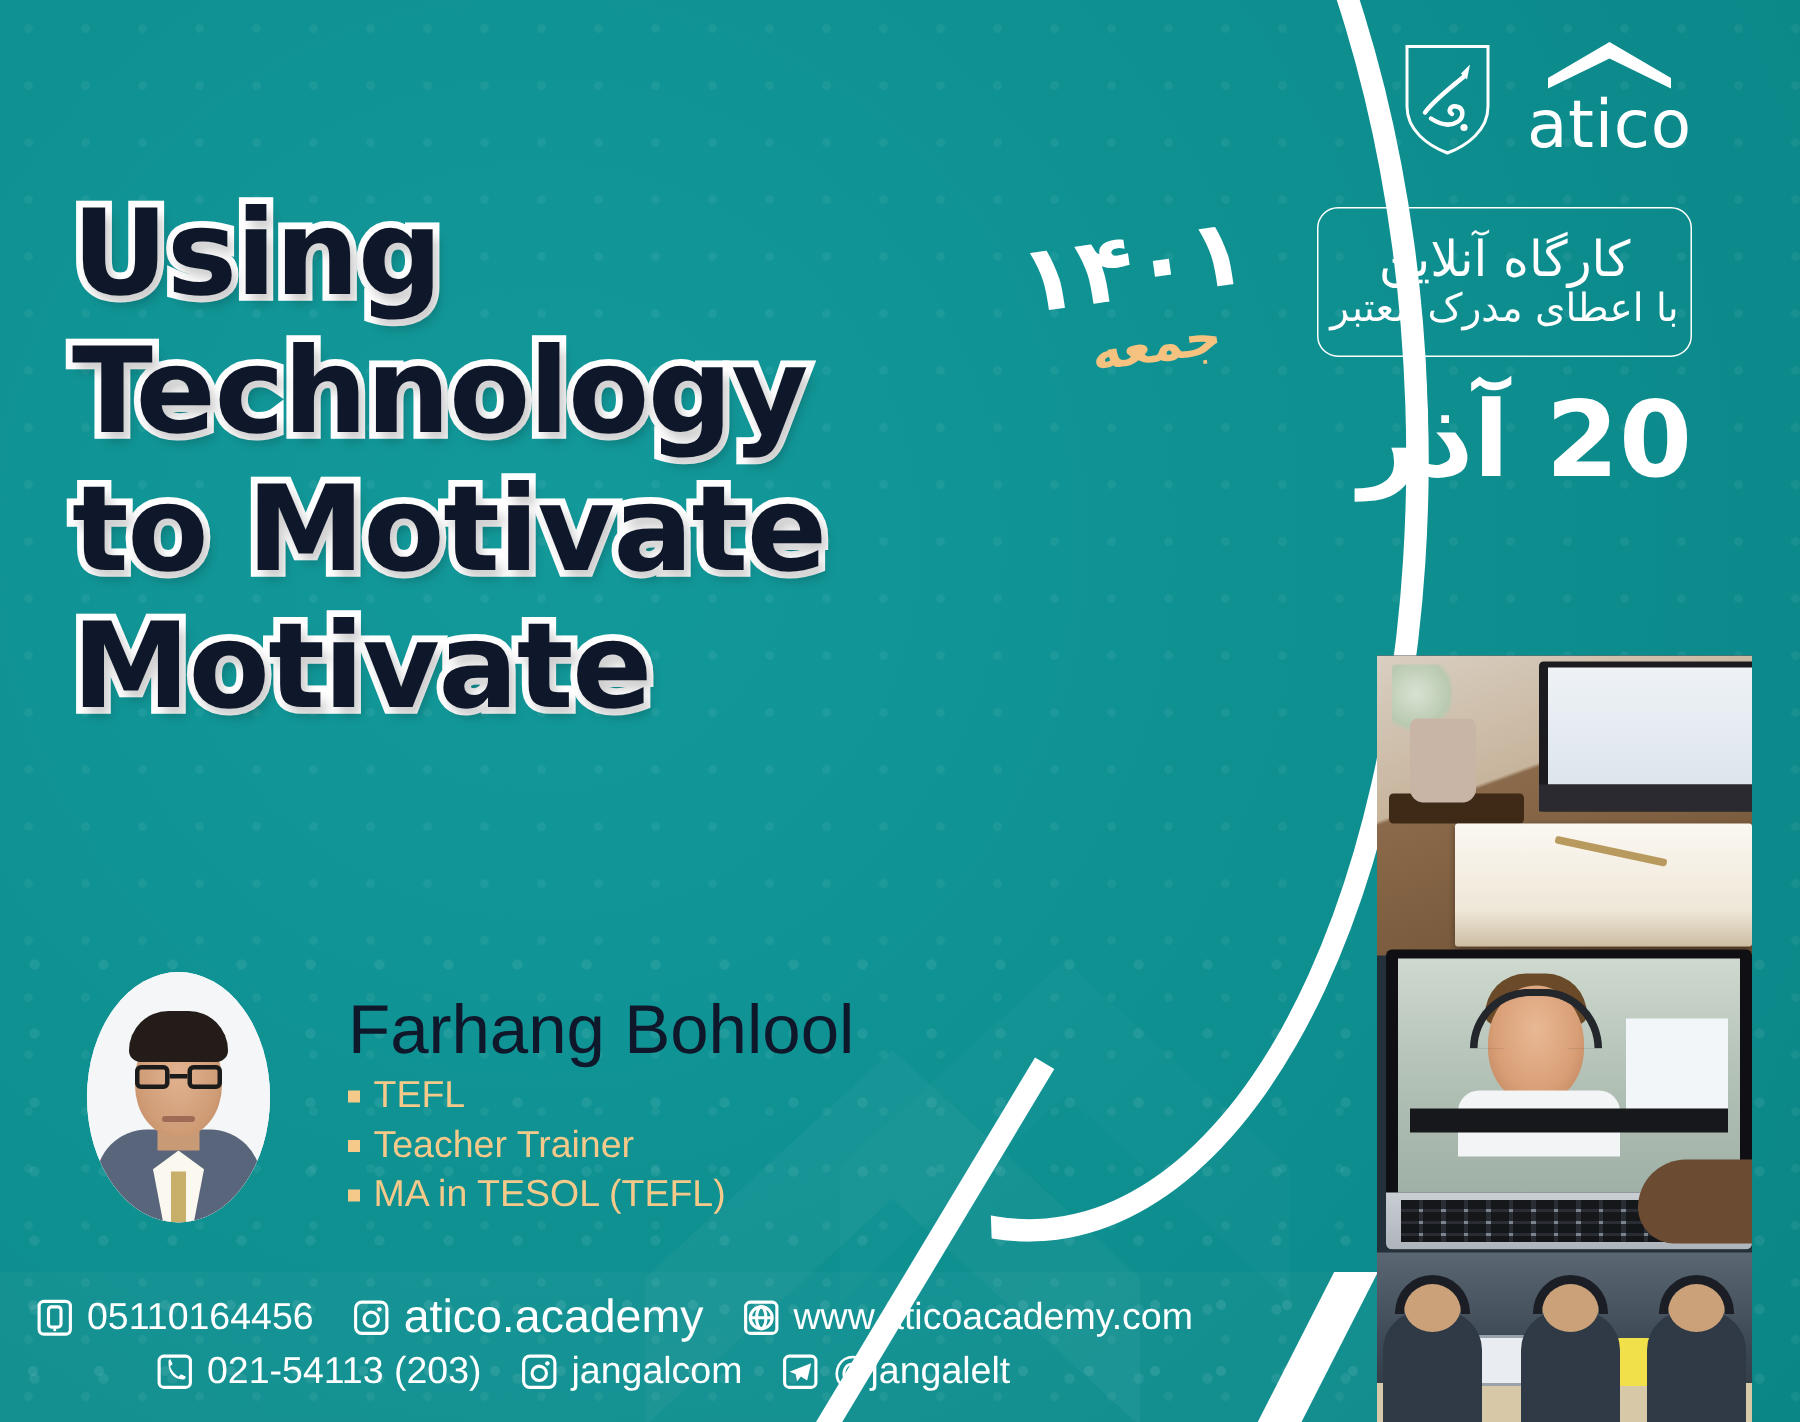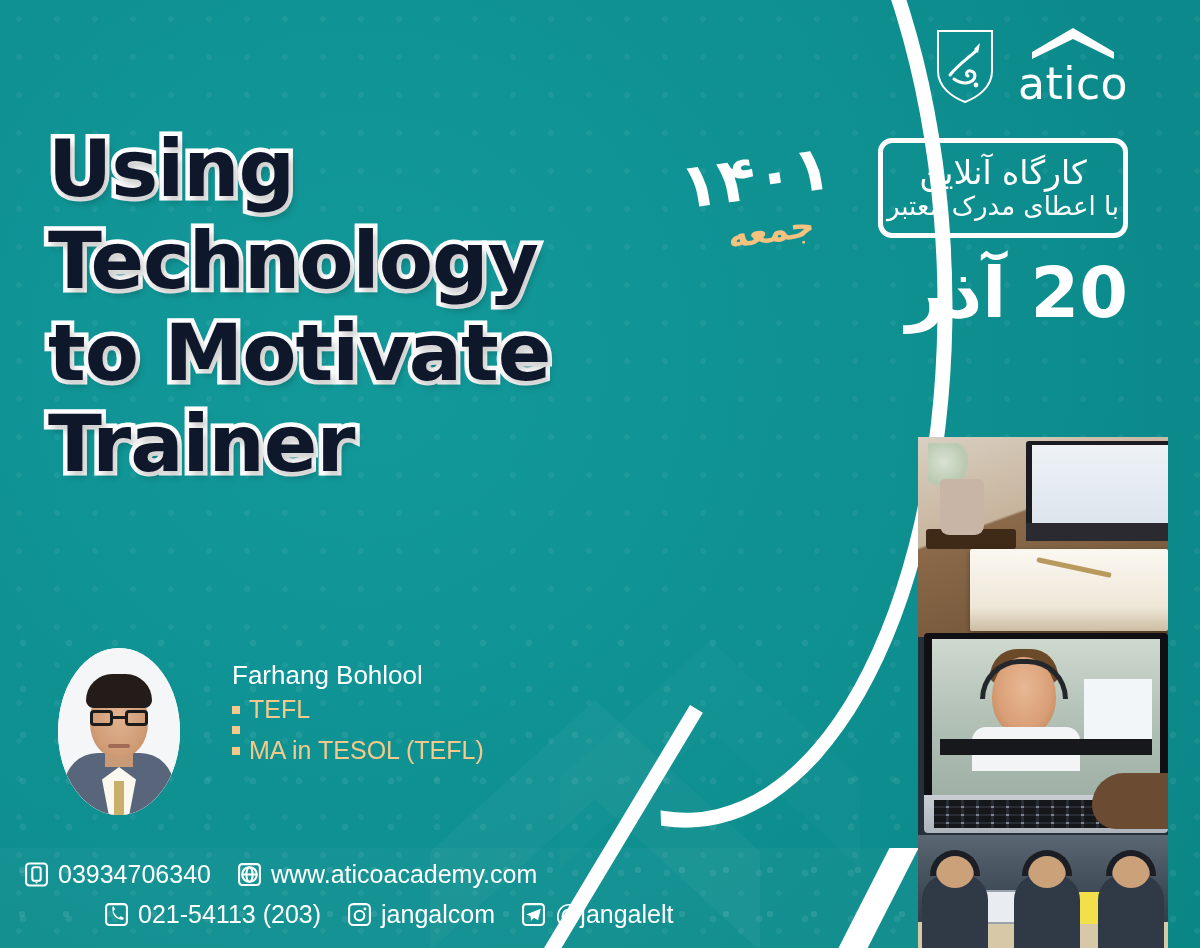--- a/index.html
+++ b/index.html
@@ -108,21 +108,21 @@
     color:#f5c27f;
     font-size:34px;font-weight:700;
     font-family:"DejaVu Sans",sans-serif;
     transform:rotate(-8deg);
     transform-origin:right center;
     direction:rtl;
   }
   .badge{
     position:absolute;left:878px;top:138px;
     width:250px;height:100px;
-    border:5px solid #ffffff;
+    border:1px solid #ffffff;
     border-radius:14px;
     display:flex;flex-direction:column;
     align-items:center;justify-content:center;
     direction:rtl;gap:2px;
   }
   .badge-l1{
     color:#ffffff;font-size:33px;font-weight:400;
     font-family:"DejaVu Sans",sans-serif;line-height:1.05;
   }
   .badge-l2{
@@ -204,21 +204,21 @@
   .av-hair{position:absolute;left:28px;top:26px;width:66px;height:34px;background:#241c18;border-radius:34px 34px 10px 10px;}
   .av-glass{position:absolute;left:32px;top:62px;width:58px;height:17px;}
   .av-glass .lens{position:absolute;top:0;width:23px;height:16px;border:3px solid #1b1b1b;border-radius:4px;}
   .av-glass .l1{left:0;}
   .av-glass .l2{right:0;}
   .av-glass .bridge{position:absolute;left:23px;top:6px;width:12px;height:3px;background:#1b1b1b;}
   .av-mouth{position:absolute;left:50px;top:96px;width:22px;height:4px;background:#a06b56;border-radius:3px;}
 
   .presenter-info{position:absolute;left:232px;top:662px;}
   .presenter-name{
-    color:#ffffff;font-size:26px;font-weight:400;
+    color:#0f172a;font-size:46px;font-weight:400;
     font-family:"Liberation Sans",sans-serif;
     line-height:1.05;margin:0 0 4px 0;
   }
   .cred{
     color:#f5c98a;font-size:25px;
     font-family:"Liberation Sans",sans-serif;
     line-height:1.32;display:flex;align-items:center;gap:9px;
   }
   .cred .sq{width:8px;height:8px;background:#f5c98a;display:inline-block;flex:none;}
 
@@ -283,21 +283,21 @@
         <path d="M43 2 L84 26 L84 33 L43 13 L2 33 L2 26 Z" fill="#ffffff"></path>
       </svg>
       <div class="atico-word">atico</div>
     </div>
   </div>
 
   <div class="title-block">
     <div class="title-line">Using</div>
     <div class="title-line">Technology</div>
     <div class="title-line">to Motivate</div>
-    <div class="title-line">Trainer</div>
+    <div class="title-line">Motivate</div>
   </div>
 
   <div class="year">۱۴۰۱</div>
   <div class="weekday">جمعه</div>
 
   <div class="badge">
     <div class="badge-l1">کارگاه آنلاین</div>
     <div class="badge-l2">با اعطای مدرک معتبر</div>
   </div>
 
@@ -367,41 +367,50 @@
   </div>
 
   <div class="presenter-info">
     <div class="presenter-name">Farhang Bohlool</div>
     <div class="cred">
       <span class="sq"></span>
       <span>TEFL</span>
     </div>
     <div class="cred">
       <span class="sq"></span>
+      <span>Teacher Trainer</span>
     </div>
     <div class="cred">
       <span class="sq"></span>
       <span>MA in TESOL (TEFL)</span>
     </div>
   </div>
 
   <div class="footer">
     <div class="footer-tint"></div>
     <div class="footer-dots"></div>
     <div class="footer-stripe"></div>
     <div class="footer-stripe s2"></div>
 
     <div class="frow r1">
       <div class="fitem">
         <svg class="ficon" viewBox="0 0 24 24">
           <rect x="2" y="1.5" width="20" height="21" rx="3" class="w-stroke"></rect>
           <rect x="8" y="5" width="8" height="13" rx="2" class="w-stroke"></rect>
           <circle cx="12" cy="19.6" r="1" fill="#fff"></circle>
         </svg>
-        <span>03934706340</span>
+        <span>05110164456</span>
+      </div>
+      <div class="fitem big">
+        <svg class="ficon" viewBox="0 0 24 24">
+          <rect x="2" y="2" width="20" height="20" rx="4" class="w-stroke"></rect>
+          <circle cx="12" cy="13" r="4.6" class="w-stroke"></circle>
+          <circle cx="17.2" cy="6.6" r="1.4" fill="#fff"></circle>
+        </svg>
+        <span>atico.academy</span>
       </div>
       <div class="fitem">
         <svg class="ficon" viewBox="0 0 24 24">
           <rect x="2" y="2" width="20" height="20" rx="3" class="w-stroke"></rect>
           <circle cx="12" cy="12" r="7" class="w-stroke"></circle>
           <ellipse cx="12" cy="12" rx="3" ry="7" class="w-stroke"></ellipse>
           <line x1="5" y1="12" x2="19" y2="12" class="w-stroke"></line>
         </svg>
         <span>www.aticoacademy.com</span>
       </div>

